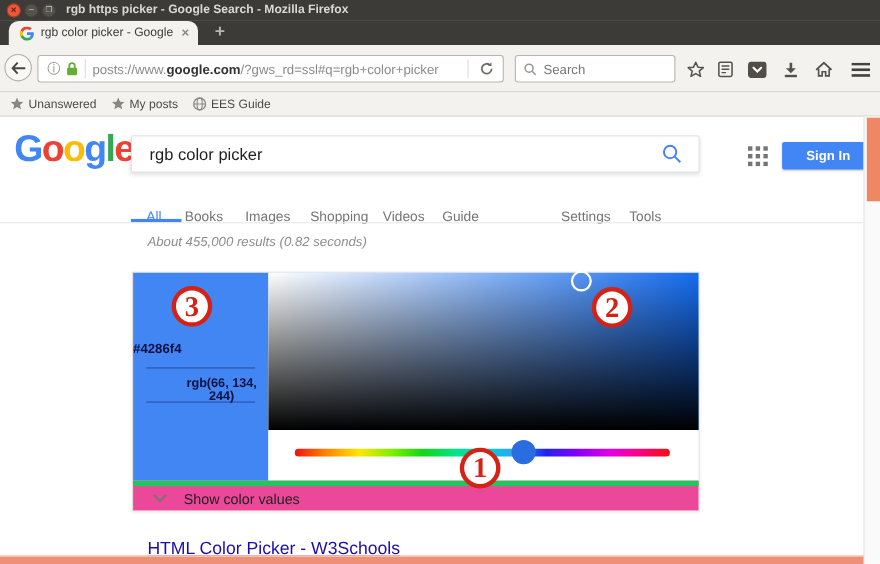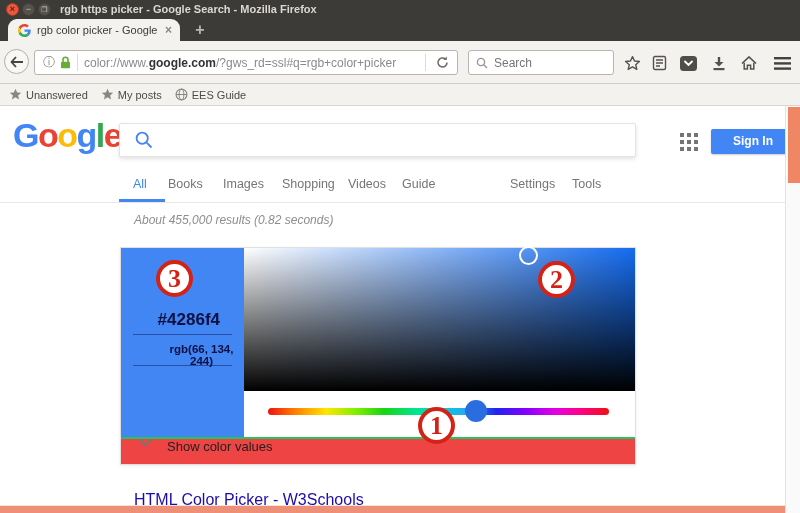--- a/index.html
+++ b/index.html
@@ -57,48 +57,48 @@
   .gsearch input { flex:1; border:none; outline:none; font-size:15px; color:#212121;
                    font-family:"Liberation Sans", sans-serif; padding-left:16px; background:transparent;}
   .gsearch .mag { padding:0 15px; }
   .appsgrid { position:absolute; left:680px; top:133px; width:19px; height:19px;
               display:grid; grid-template-columns:repeat(3,5px); grid-template-rows:repeat(3,5px); gap:2px;}
   .appsgrid i { width:4px; height:4px; background:#757575; }
   .signin { position:absolute; left:711px; top:129px; width:84px; height:25px; background:#4285f4;
             border-radius:2px; color:#fff; font-size:12px; font-weight:bold; text-align:center;
             line-height:25px; box-shadow:0 1px 2px rgba(0,0,0,.2);}
   
-  .rtab { position:absolute; top:177px; font-size:12.5px; color:#757575; }
+  .rtab { position:absolute; top:190px; font-size:12.5px; color:#757575; }
   .rtab.active { color:#4285f4; }
   .nav-underline { position:absolute; left:119px; top:199px; width:46px; height:3px; background:#4285f4; }
   .nav-divider { position:absolute; left:0; top:202px; width:785px; height:1px; background:#e8e8e8; }
   .stats { position:absolute; left:134px; top:213px; font-size:12px; color:#8d8d8d;font-style:italic; }
   
   .card { position:absolute; left:120px; top:247px; width:516px; height:218px; background:#fff;
           border:1px solid #e0e0e0; box-shadow:0 1px 3px rgba(0,0,0,.08); }
   .swatch { position:absolute; left:0; top:0; width:123px; height:189px; background:#4286f4; }
-  .hexval { position:absolute; left:0; top:62px; width:99px; text-align:right;
-            font-size:17px; font-weight:bold; color:#0d1040; }
+  .hexval { position:absolute; left:0; top:62px; width:99px; text-align:left;
+            font-size:12px; font-weight:bold; color:#0d1040; }
   .sw-div { position:absolute; left:12px; width:99px; height:1px; background:rgba(10,10,70,.45); }
   .rgbval { position:absolute; left:0; top:95px; width:123px; text-align:center;
             font-size:11.5px; font-weight:bold; color:#0d1040;padding-left:38px; }
   .gradient { position:absolute; left:123px; top:0; width:391px; height:143px;
               background: linear-gradient(to bottom, rgba(0,0,0,0) 0%, #000 100%),
                           linear-gradient(to right, #ffffff 0%, #156cf0 100%); }
   .marker { position:absolute; left:398px; top:-2px; width:19px; height:19px; border:2.5px solid #fff;
             border-radius:50%; z-index:3; }
   .sliderrow { position:absolute; left:123px; top:143px; width:391px; height:46px; background:#fff; }
   .hueband { position:absolute; left:24px; top:17px; width:341px; height:7px; border-radius:4px;
              background:linear-gradient(to right,#ee1111 0%,#ff8000 8%,#ffe600 17%,#7cf000 26%,
                #17d417 34%,#00e68a 43%,#00cfdd 51%,#2aa7f0 58%,#2222ee 67%,#8000ff 75%,
                #e200e2 84%,#ff0080 92%,#ee1111 100%); }
   .huethumb { position:absolute; left:221px; top:9px; width:22px; height:22px; border-radius:50%;
               background:#2a6ddf; z-index:2; }
-  .showrow { position:absolute; left:0; top:189px; width:514px; height:27px; border-top:2px solid #22c55e;
-             display:flex; align-items:flex-start; background:#ef4444;}
+  .showrow { position:absolute; left:0; top:189px; width:514px; height:27px; border-top:5px solid #22c55e;
+             display:flex; align-items:center; background:#ec4899;}
   .showrow .chev { margin-left:18px; }
   .showlabel { margin-left:15px; font-size:13px; color:#212121; }
   
   .annot { position:absolute; width:37px; height:37px; border-radius:50%; background:#fff;
            border:4px solid #d42316; color:#d42316; font-weight:bold; font-size:26px;
            display:flex; align-items:center; justify-content:center; z-index:5;
            font-family:"Liberation Serif", serif; }
   .annot1 { left:297px; top:159px; }
   .annot2 { left:417px; top:13px; }
   .annot3 { left:35px;  top:12px; }
@@ -152,21 +152,21 @@
     </div>
     <div class="urlbar">
       <span style="color:#8a8781;font-size:12px;">ⓘ</span>
       <span style="margin-left:5px;">
         <svg width="11" height="13" viewBox="0 0 11 13">
           <path d="M3 6 V3.8 a2.5 2.5 0 0 1 5 0 V6" stroke="#67ad35" stroke-width="1.6" fill="none"></path>
           <rect x="1" y="5.7" width="9" height="6.6" rx="1" fill="#67ad35"></rect>
         </svg>
       </span>
       <span class="sep"></span>
-      <span class="urltext"><span>color://www.</span><b>google.com</b><span>/?gws_rd=ssl#q=rgb+color+picker</span></span>
+      <span class="urltext"><span>posts://www.</span><b>google.com</b><span>/?gws_rd=ssl#q=rgb+color+picker</span></span>
       <span class="sep"></span>
       <span class="reload">
         <svg width="13" height="13" viewBox="0 0 13 13">
           <path d="M11 6.5 a4.5 4.5 0 1 1 -1.4 -3.3" stroke="#6f6c66" stroke-width="1.6" fill="none"></path>
           <path d="M10.8 0.6 v3.4 h-3.4 z" fill="#6f6c66"></path>
         </svg>
       </span>
     </div>
     <div class="searchbar">
       <span>
@@ -241,20 +241,21 @@
             <path d="M1.1 6.5 h10.8" stroke="#8a8781" stroke-width="1"></path>
           </svg>
       </span>
       <span>EES Guide</span>
     </span>
   </div>
 
   <div class="glogo"><span class="gl-b">G</span><span class="gl-r">o</span><span class="gl-y">o</span><span class="gl-b">g</span><span class="gl-g">l</span><span class="gl-r">e</span></div>
 
   <div class="gsearch">
+    <input type="text" value="rgb color picker" style="">
     <span class="mag">
       <svg width="18" height="18" viewBox="0 0 18 18">
           <circle cx="7.2" cy="7.2" r="5.6" stroke="#4285f4" stroke-width="1.8" fill="none"></circle>
           <path d="M11.4 11.4 L16.5 16.5" stroke="#4285f4" stroke-width="1.8"></path>
         </svg>
     </span>
   </div>
 
   <div class="appsgrid">
     <i></i>

